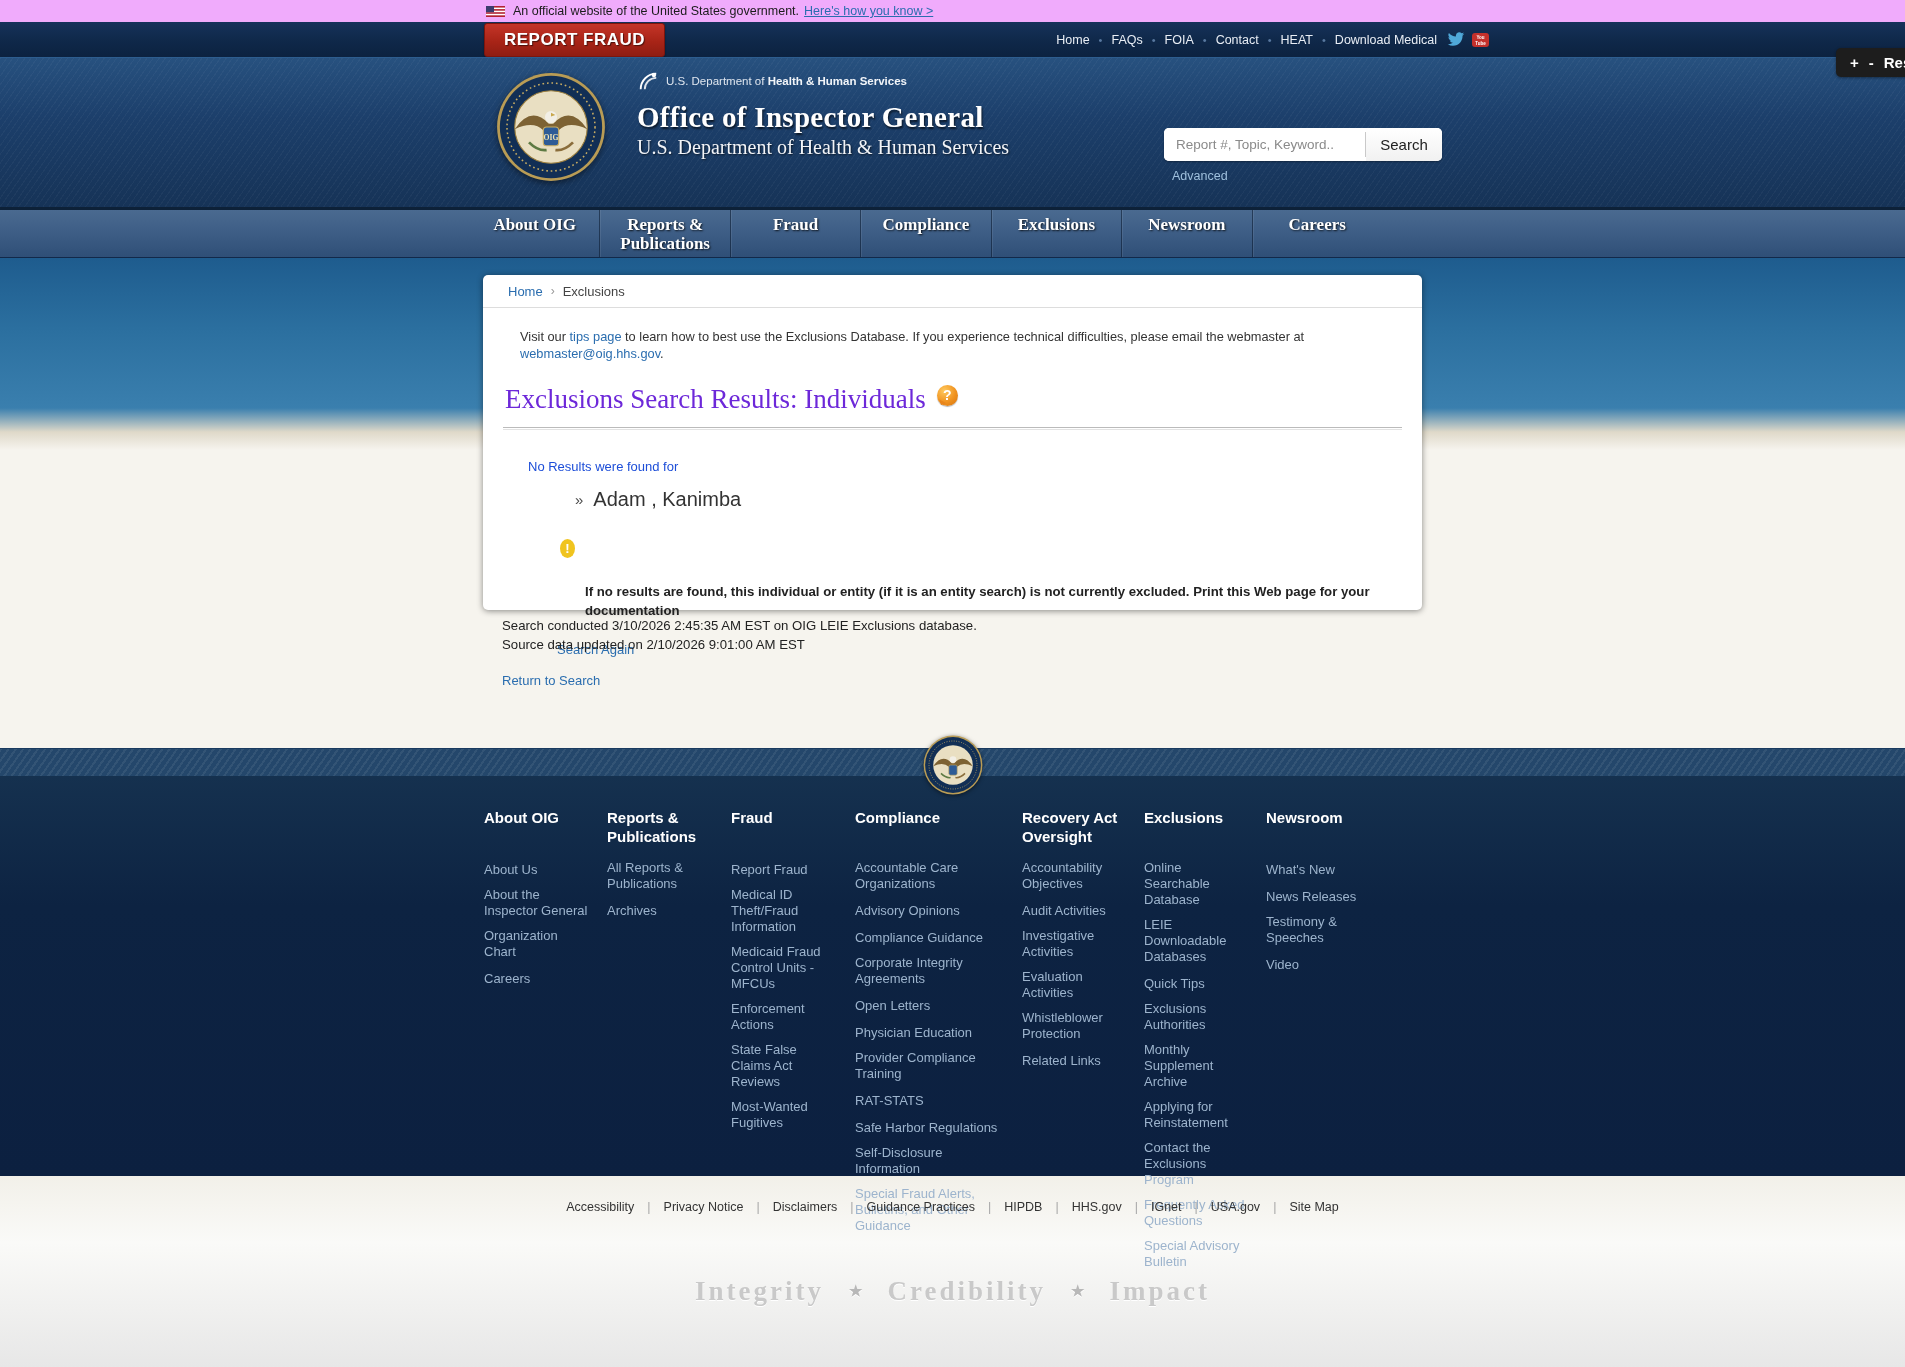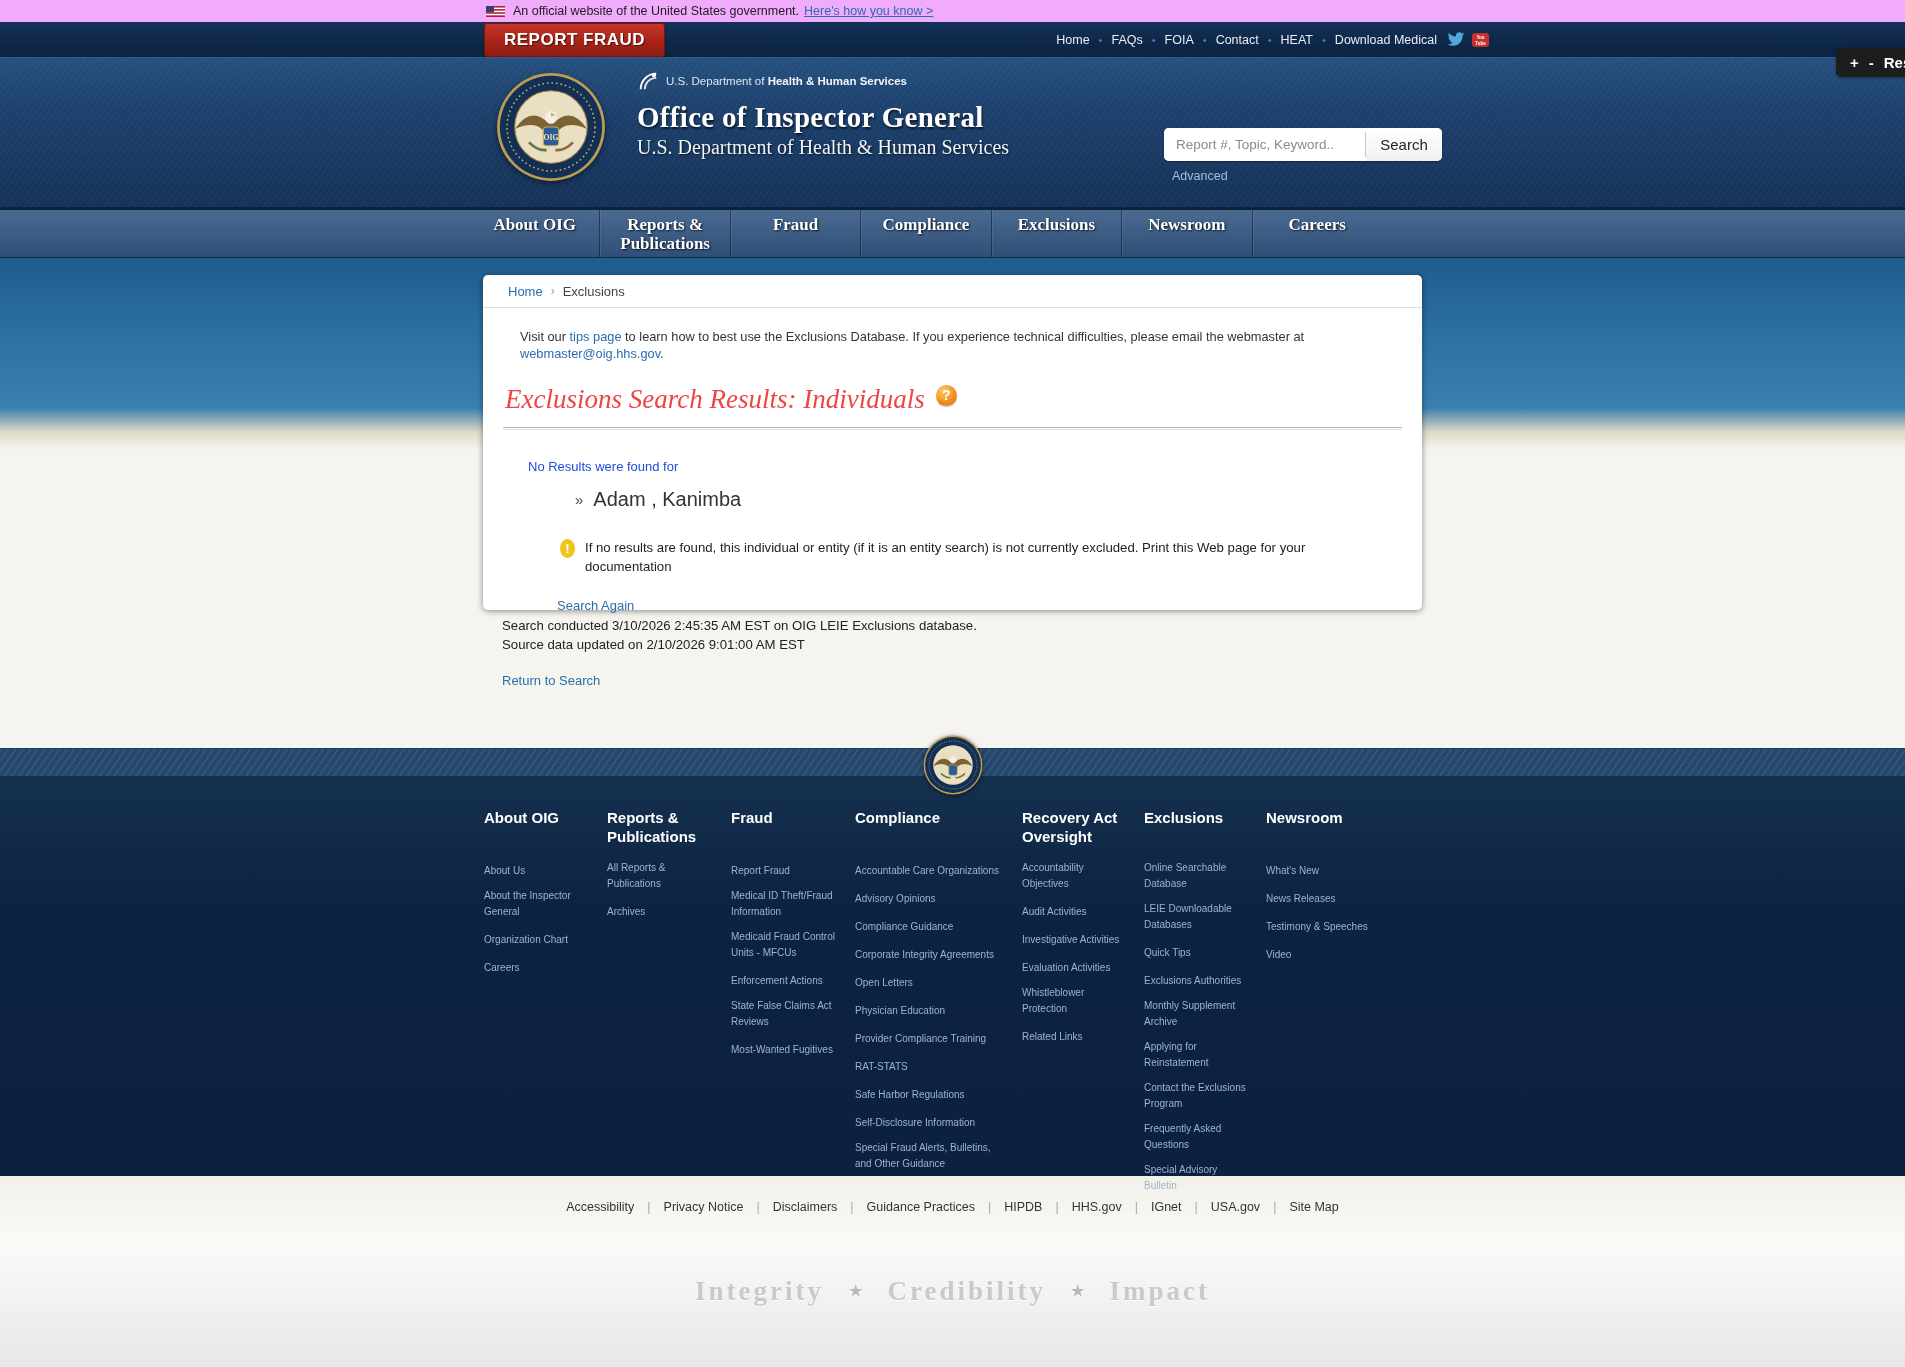--- a/index.html
+++ b/index.html
@@ -56,48 +56,48 @@
   .content-area { position:relative; height:490px;
     background:linear-gradient(180deg,#1e5c8e 0px,#2b6f9f 70px,#3a7fae 150px,#dfd9c9 174px,#f6f4ee 192px,#f6f4ee 100%); }
   .content-card { position:absolute; left:483px; top:17px; width:939px; height:335px; background:#fff; border-radius:5px; box-shadow:0 1px 6px rgba(0,0,0,.45); }
   .breadcrumb { height:33px; border-bottom:1px solid #ddd; display:flex; align-items:center; padding-left:25px; gap:8px; font-size:13px; }
   .breadcrumb a { color:#2a6daf; }
   .breadcrumb .sep { color:#999; font-size:12px; }
   .breadcrumb .current { color:#444; }
   .notice { margin:20px 36px 0 37px; font-size:12.8px; line-height:17px; color:#333; }
   .notice a { color:#2a6daf; }
   .heading-row { margin:22px 0 0 22px; display:flex; align-items:flex-start; gap:11px; }
-  .heading-row h1 { font-family:"Liberation Serif","DejaVu Serif",serif; font-weight:normal; font-size:27px; color:#ef4444;font-style:italic; }
+  .heading-row h1 { font-family:"Liberation Serif","DejaVu Serif",serif; font-weight:normal; font-size:27px; color:#6d28d9; }
   .help-icon { position:relative; width:21px; height:21px; margin-top:1px; border-radius:50%;
     background:radial-gradient(circle at 35% 28%, #ffc95e, #f0921f 55%, #d97710 95%);
     color:#fff; font-weight:bold; font-size:14px; text-align:center; line-height:21px; cursor:pointer; box-shadow:0 1px 1px rgba(0,0,0,.3); }
   .help-icon::after { content:""; position:absolute; left:0px; bottom:-3px; border:4px solid transparent; border-top-color:#e8841a; transform:rotate(28deg); }
   .double-rule { margin:12px 20px 0 20px; height:3px; border-top:1px solid #bbb; border-bottom:1px solid #e3e3e3; }
   .no-results { margin:29px 0 0 45px; font-size:13px; color:#1d4ed8; }
   .result-row { margin:14px 0 0 92px; display:flex; align-items:center; gap:10px; }
   .result-row .chev { color:#4a4a4a; font-size:15px; line-height:1; }
   .result-row .name { font-size:20px; color:#333; }
   .warning-row { margin:27px 0 0 77px; display:flex; gap:10px; width:810px; }
   .warn-icon { flex:0 0 15px; width:15px; height:19px; margin-top:1px; background:#f0c41f; border-radius:50% / 50%; color:#fff; font-weight:bold; font-size:13px; line-height:19px; text-align:center; }
-  .warning-row p { font-size:13.2px; font-weight:normal; color:#222; line-height:19px; }
+  .warning-row p { font-size:13.2px; font-weight:bold; color:#222; line-height:19px;margin-top:44px; }
   .search-again-row { margin:20px 0 0 74px; }
   .search-again-row a, .below-card a { color:#2a6daf; font-size:13px; }
   .below-card { position:absolute; left:502px; top:358px; font-size:13.2px; color:#222; line-height:19px; }
   .return-row { margin-top:17px; }
 
   
   .footer-band { position:relative; height:28px; border-top:1px solid #1a3a5f;
     background:repeating-linear-gradient(125deg, rgba(255,255,255,.07) 0 2px, rgba(255,255,255,0) 2px 6px), #24476b; }
   .footer-seal { position:absolute; left:50%; margin-left:-30px; top:-14px; width:60px; height:60px; filter:drop-shadow(0 1px 2px rgba(0,0,0,.5)); }
   .footer-main { height:400px; background:linear-gradient(180deg,#15314f 0px,#0d2342 130px,#0c2040 100%); }
   .footer-cols { display:flex; margin-left:484px; padding-top:32px; }
   .fcol { padding-right:18px; }
   .fcol h3 { font-size:15px; font-weight:bold; color:#fff; line-height:19px; height:52px; }
   .fcol li { margin-bottom:9px; }
-  .fcol a { font-size:10px; color:#9db4cd; line-height:16px; display:inline-block; }
+  .fcol a { font-size:13px; color:#9db4cd; line-height:16px; display:inline-block; }
   .w1{width:123px}.w2{width:124px}.w3{width:124px}.w4{width:167px}.w5{width:122px}.w6{width:122px}.w7{width:140px}
 
   .footer-bottom { height:191px; background:linear-gradient(180deg,#f2f0e9 0%,#fafaf8 35%,#f0f0ef 70%,#e7e7e7 100%); }
   .legal-links { display:flex; justify-content:center; padding-top:24px; font-size:12.5px; }
   .legal-links li { display:flex; align-items:center; }
   .legal-links li + li::before { content:"|"; color:#a8a8a8; margin:0 13px; }
   .legal-links a { color:#333; }
   .tagline { margin-top:62px; text-align:center; font-family:"Liberation Serif","DejaVu Serif",serif; font-weight:bold; font-size:27px; letter-spacing:3px; color:#c9c9c9; text-shadow:0 1px 0 #fff; }
   .tagline .star { font-size:15px; color:#b8b8b8; margin:0 25px; vertical-align:4px; letter-spacing:0; }
 </style>

